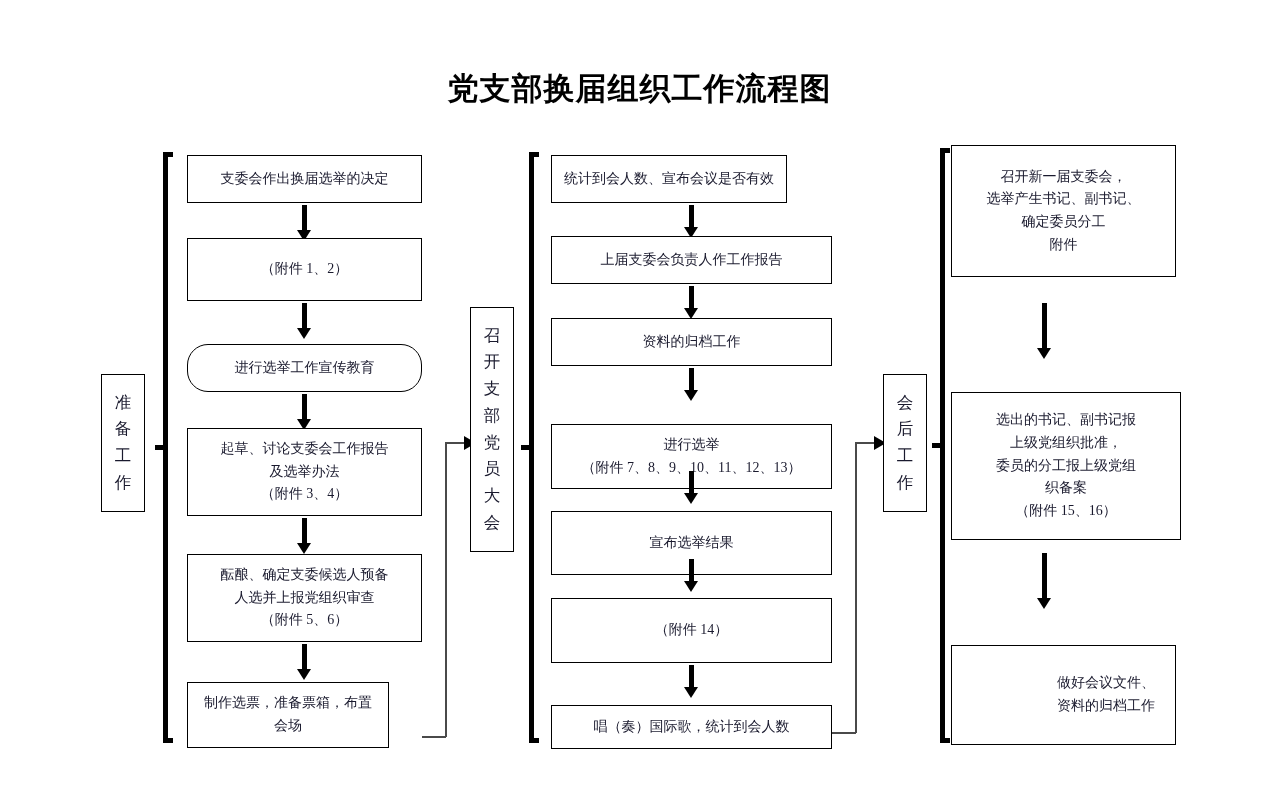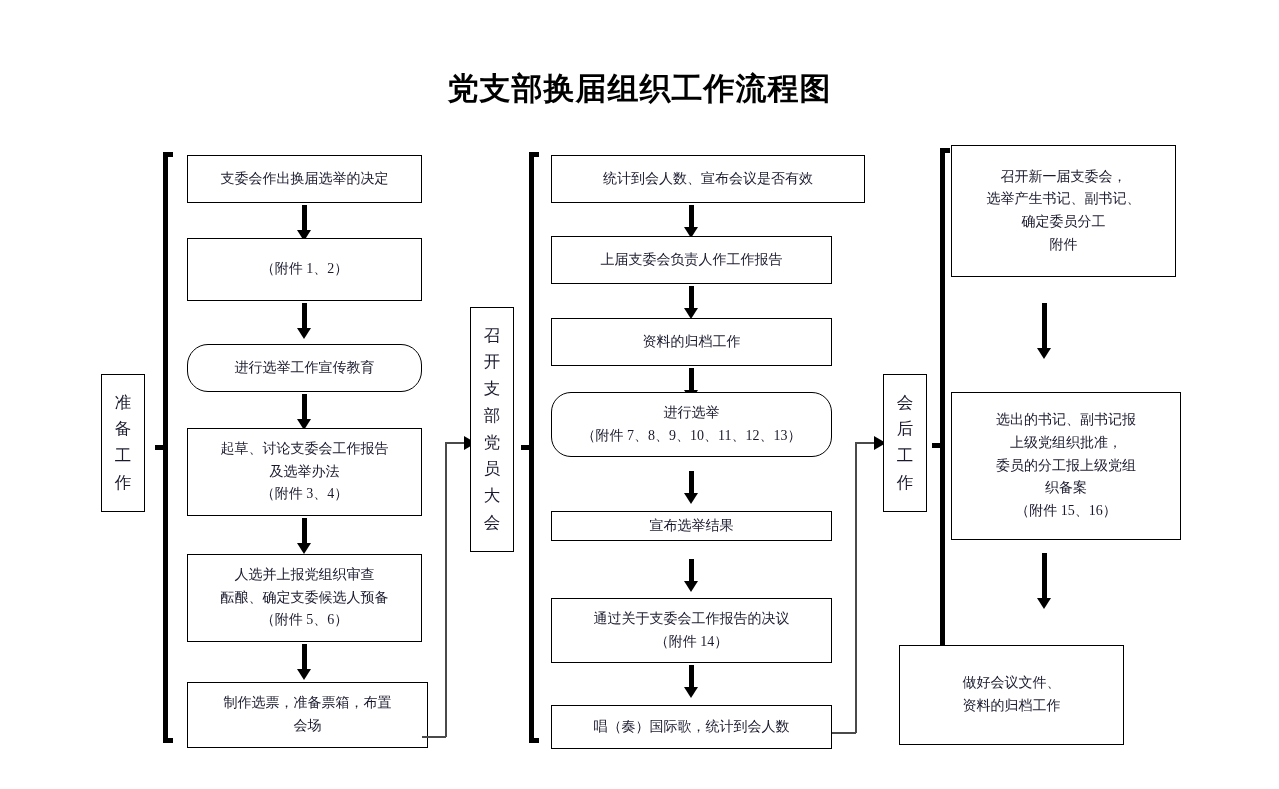--- a/index.html
+++ b/index.html
@@ -194,30 +194,30 @@
     <span class="ln">起草、讨论支委会工作报告</span>
     <span class="ln">及选举办法</span>
     <span class="ln">（附件 3、4）</span>
   </div>
   <div class="arrow" style="left:297px; top:518px; height:36px;">
     <div class="shaft" style="height:25px;"></div>
     <div class="head" style="top:25px;"></div>
   </div>
 
   <div class="box" style="left:187px; top:554px; width:235px; height:88px;">
+    <span class="ln">酝酿、确定支委候选人预备</span>
     <span class="ln">人选并上报党组织审查</span>
-    <span class="ln">酝酿、确定支委候选人预备</span>
     <span class="ln">（附件 5、6）</span>
   </div>
   <div class="arrow" style="left:297px; top:644px; height:36px;">
     <div class="shaft" style="height:25px;"></div>
     <div class="head" style="top:25px;"></div>
   </div>
 
-  <div class="box" style="left:187px; top:682px; width:241px; height:66px;">
+  <div class="box" style="left:187px; top:682px; width:202px; height:66px;">
     <span class="ln">制作选票，准备票箱，布置</span>
     <span class="ln">会场</span>
   </div>
 
   <div class="conn" style="left:422px; top:437px; width:60px; height:300px;">
     <div class="seg-h" style="left:0px; top:299px; width:24px;"></div>
     <div class="seg-v" style="left:23px; top:5px; height:295px;"></div>
     <div class="seg-h" style="left:23px; top:5px; width:22px;"></div>
     <div class="ahead" style="left:42px; top:-1px;"></div>
   </div>
@@ -233,21 +233,21 @@
     <span class="vch">会</span>
   </div>
 
   <div class="bracket" style="left:525px; top:152px; height:591px;">
     <div class="spine"></div>
     <div class="cap top"></div>
     <div class="cap bot"></div>
     <div class="nub"></div>
   </div>
 
-  <div class="box" style="left:551px; top:155px; width:314px; height:48px;">
+  <div class="box" style="left:551px; top:155px; width:236px; height:48px;">
     <span class="ln">统计到会人数、宣布会议是否有效</span>
   </div>
   <div class="arrow" style="left:684px; top:205px; height:33px;">
     <div class="shaft" style="height:22px;"></div>
     <div class="head" style="top:22px;"></div>
   </div>
 
   <div class="box" style="left:551px; top:236px; width:281px; height:48px;">
     <span class="ln">上届支委会负责人作工作报告</span>
   </div>
@@ -257,39 +257,38 @@
   </div>
 
   <div class="box" style="left:551px; top:318px; width:281px; height:48px;">
     <span class="ln">资料的归档工作</span>
   </div>
   <div class="arrow" style="left:684px; top:368px; height:33px;">
     <div class="shaft" style="height:22px;"></div>
     <div class="head" style="top:22px;"></div>
   </div>
 
-  <div class="box" style="left:551px; top:392px; width:281px; height:65px;border-radius:20px;">
+  <div class="box" style="left:551px; top:424px; width:281px; height:65px;">
     <span class="ln">进行选举</span>
     <span class="ln">（附件 7、8、9、10、11、12、13）</span>
   </div>
   <div class="arrow" style="left:684px; top:471px; height:33px;">
     <div class="shaft" style="height:22px;"></div>
     <div class="head" style="top:22px;"></div>
   </div>
 
-  <div class="box" style="left:551px; top:511px; width:281px; height:30px;">
+  <div class="box" style="left:551px; top:511px; width:281px; height:64px;">
     <span class="ln">宣布选举结果</span>
   </div>
   <div class="arrow" style="left:684px; top:559px; height:33px;">
     <div class="shaft" style="height:22px;"></div>
     <div class="head" style="top:22px;"></div>
   </div>
 
   <div class="box" style="left:551px; top:598px; width:281px; height:65px;">
-    <span class="ln">通过关于支委会工作报告的决议</span>
     <span class="ln">（附件 14）</span>
   </div>
   <div class="arrow" style="left:684px; top:665px; height:33px;">
     <div class="shaft" style="height:22px;"></div>
     <div class="head" style="top:22px;"></div>
   </div>
 
   <div class="box" style="left:551px; top:705px; width:281px; height:44px;">
     <span class="ln">唱（奏）国际歌，统计到会人数</span>
   </div>
@@ -331,18 +330,18 @@
     <span class="ln">上级党组织批准，</span>
     <span class="ln">委员的分工报上级党组</span>
     <span class="ln">织备案</span>
     <span class="ln">（附件 15、16）</span>
   </div>
   <div class="arrow" style="left:1037px; top:553px; height:58px;">
     <div class="shaft" style="height:45px;"></div>
     <div class="head" style="top:45px;"></div>
   </div>
 
-  <div class="box" style="left:899px; top:645px; width:225px; height:100px;">
+  <div class="box" style="left:951px; top:645px; width:225px; height:100px;align-items:flex-end;">
     <span class="ln">做好会议文件、</span>
     <span class="ln">资料的归档工作</span>
   </div>
 
 </div>
 
 </body></html>

